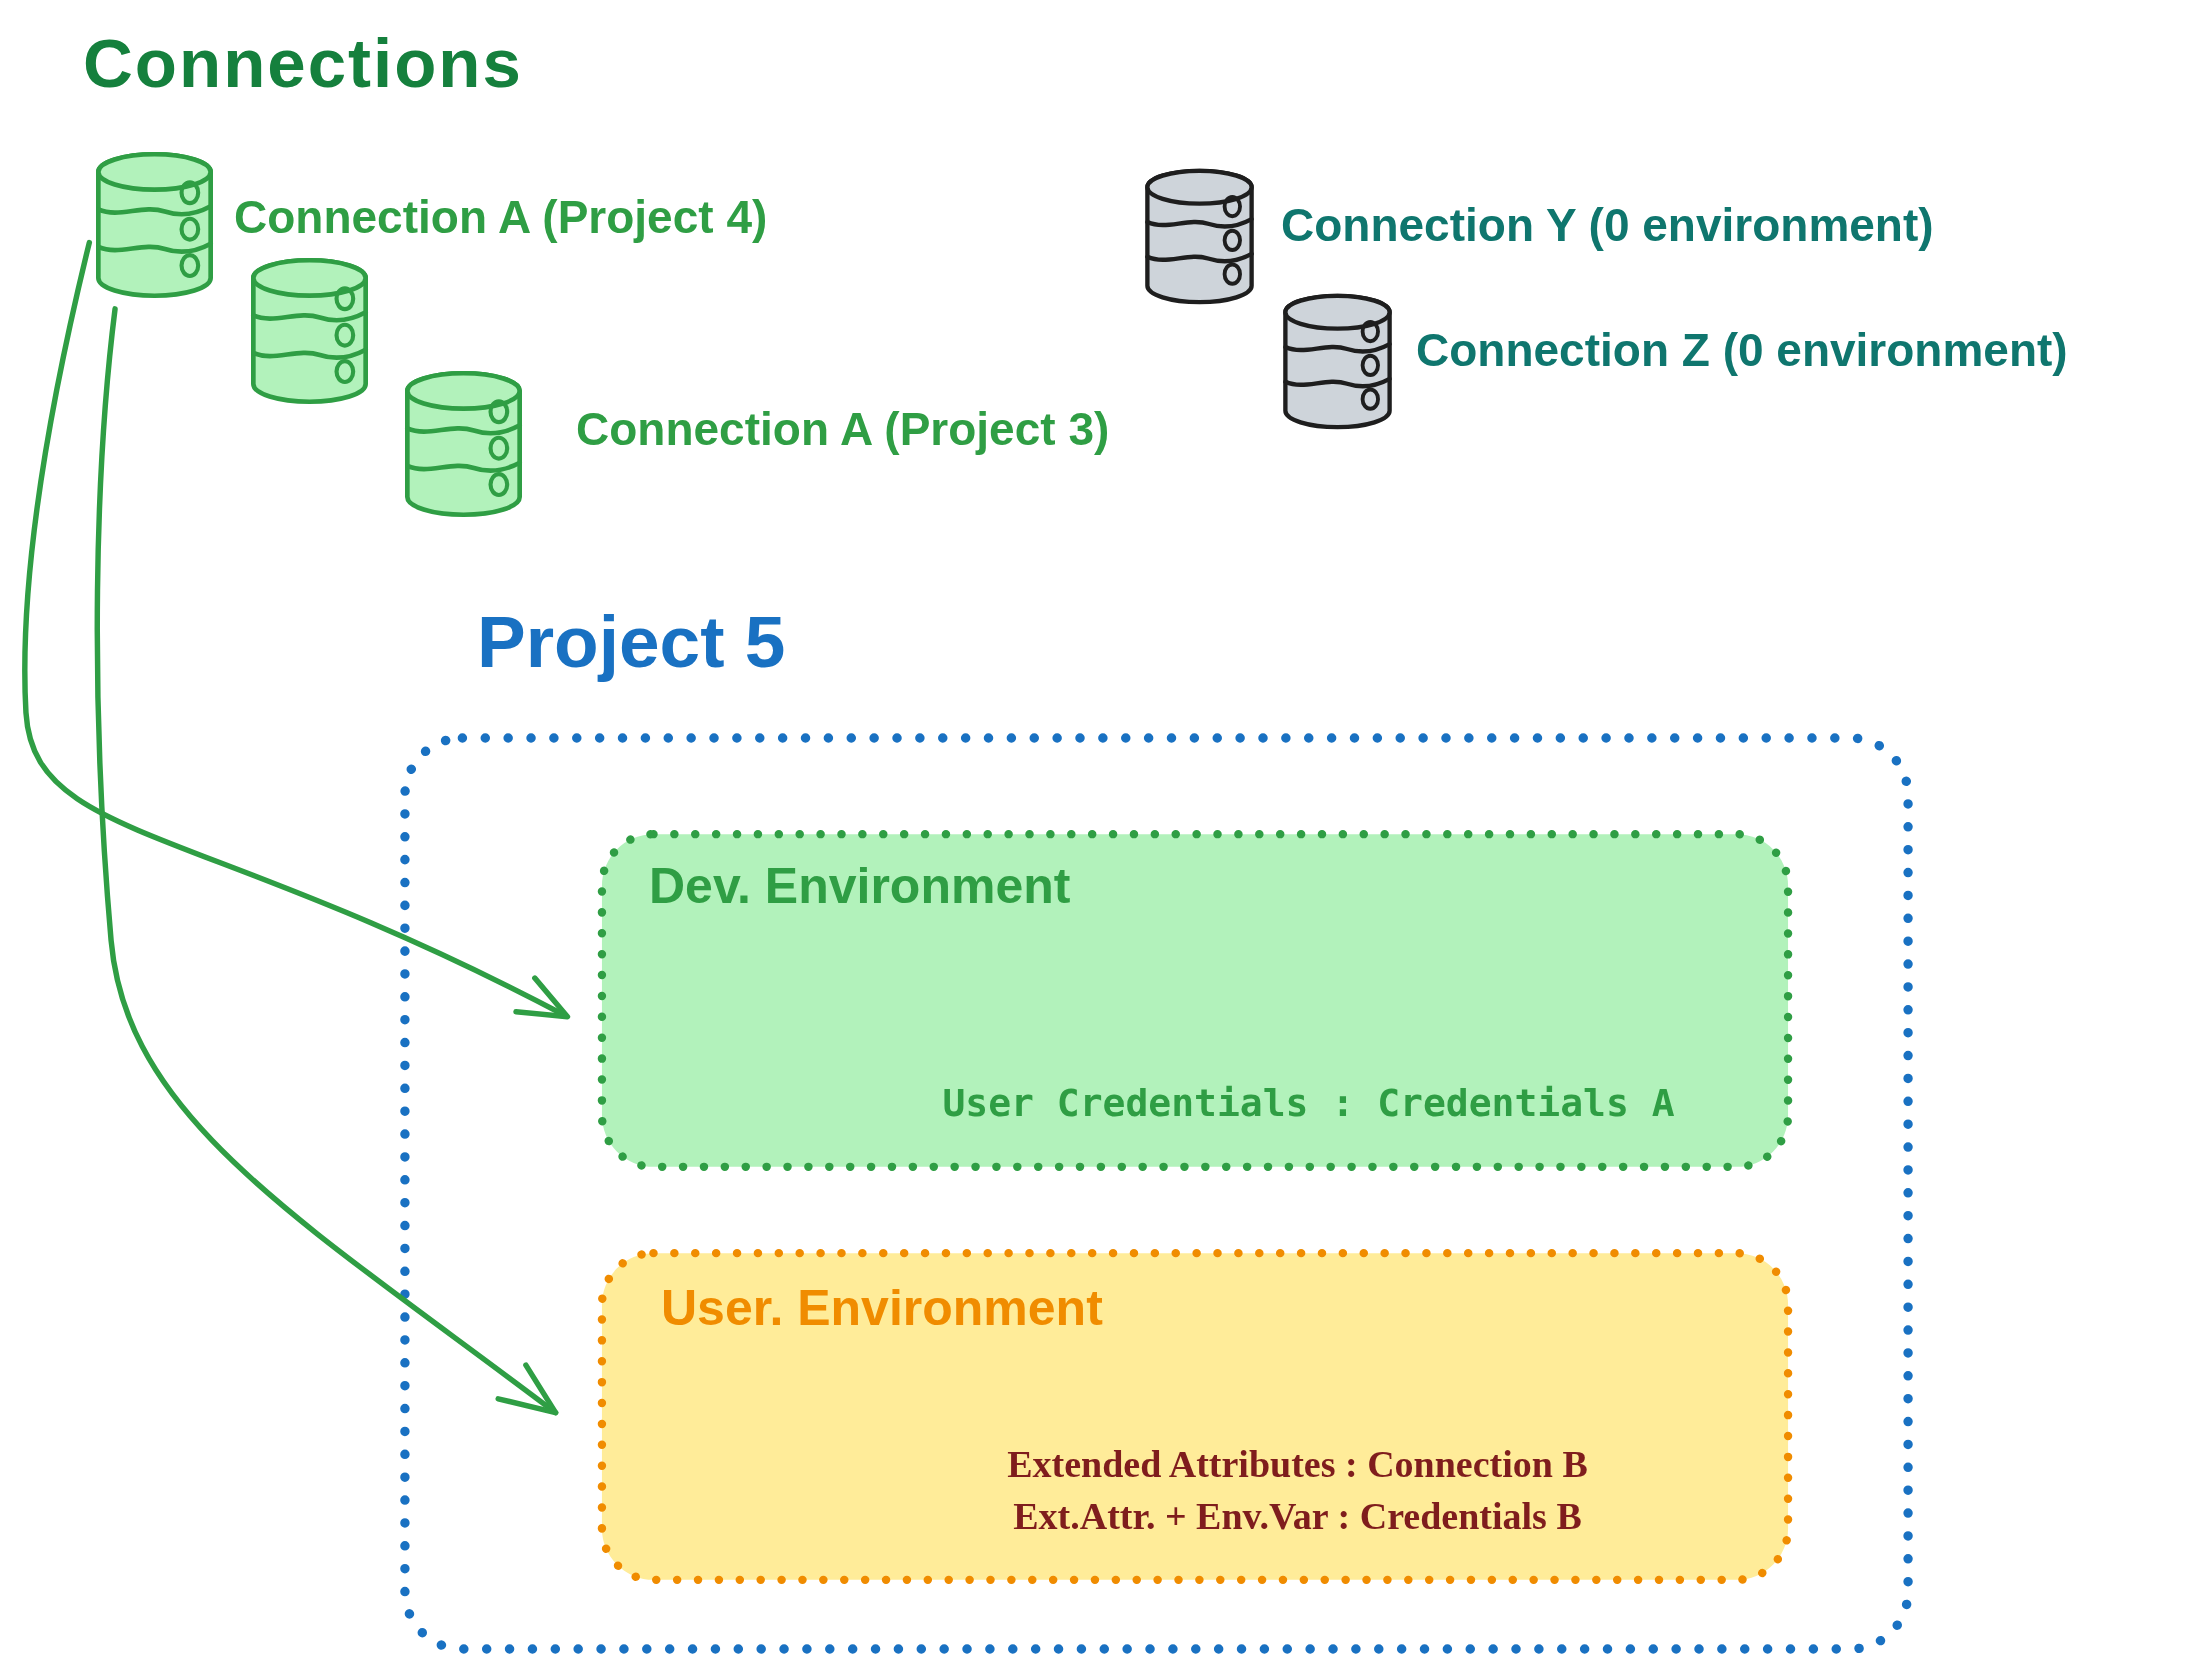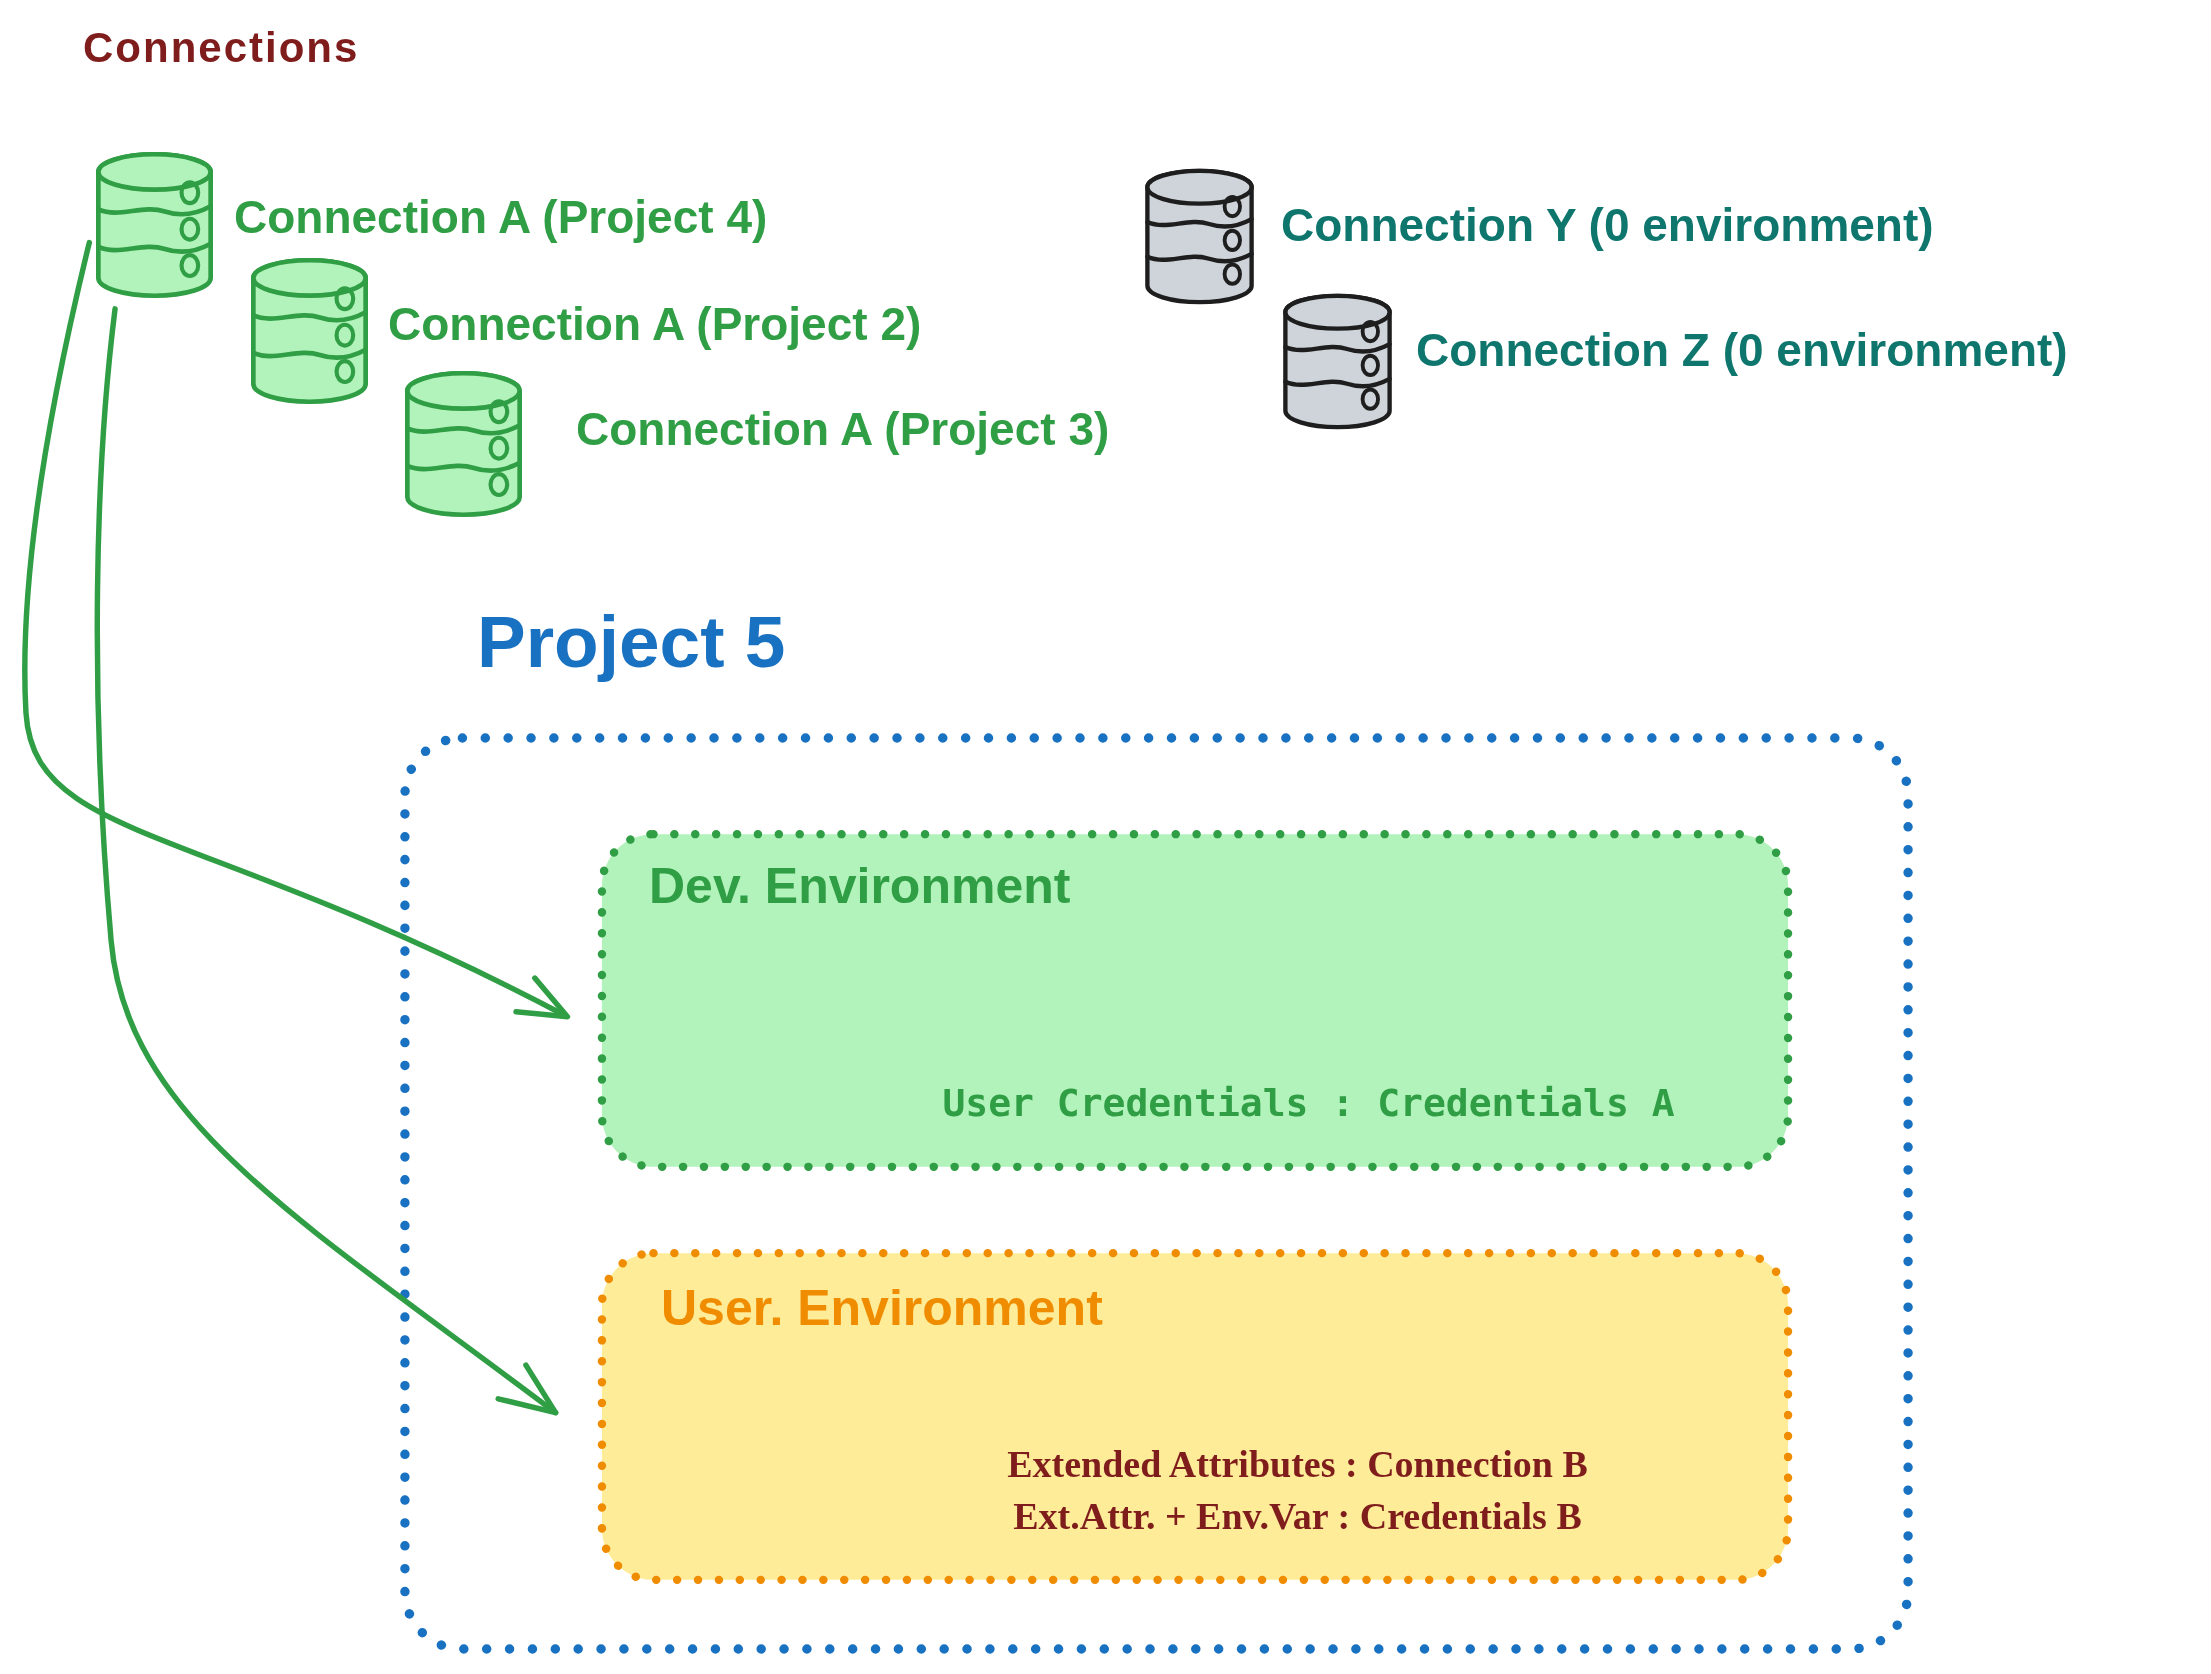--- a/index.html
+++ b/index.html
@@ -1,21 +1,21 @@
 <!DOCTYPE html>
 <html><head>
 <meta charset="utf-8">
 <style>
   html,body{margin:0;padding:0;background:#ffffff;}
   .canvas{
     position:relative;width:2212px;height:1674px;background:#ffffff;overflow:hidden;
     font-family:"Liberation Sans", sans-serif;
   }
   .lbl{position:absolute;white-space:nowrap;font-weight:700;}
-  .diagram-title{left:83px;top:24px;font-size:42px;letter-spacing:2px;color:#7f1d1d;}
+  .diagram-title{left:83px;top:24px;font-size:69px;letter-spacing:2px;color:#15803d;}
   .green-lbl{color:#2f9e44;font-size:46px;}
   .black-lbl{color:#0f766e;font-size:46px;}
   .lab1{left:234px;top:190px;}
   .lab2{left:388px;top:297px;}
   .lab3{left:543px;top:402px;margin-left:33px;}
   .labY{left:1281px;top:198px;}
   .labZ{left:1416px;top:323px;}
   .project-title{left:477px;top:600px;font-size:73px;color:#1971c2;}
   .env-title{font-size:50px;}
   .dev-title{left:649px;top:857px;color:#2f9e44;}
@@ -57,21 +57,20 @@
   <div class="lbl diagram-title">Connections</div>
 
   <svg class="db db-green db1" viewBox="0 0 128 158" width="127" height="156">
       <use href="#db-cyl"></use>
     </svg>
   <div class="lbl green-lbl lab1">Connection A (Project 4)</div>
 
   <svg class="db db-green db2" viewBox="0 0 128 158" width="127" height="156">
       <use href="#db-cyl"></use>
     </svg>
-  <div class="lbl green-lbl lab2">Connection A (Project 2)</div>
 
   <svg class="db db-green db3" viewBox="0 0 128 158" width="127" height="156">
       <use href="#db-cyl"></use>
     </svg>
   <div class="lbl green-lbl lab3">Connection A (Project 3)</div>
 
   <svg class="db db-gray dbY" viewBox="0 0 118 146" width="117" height="145">
       <use href="#db-cyl"></use>
     </svg>
   <div class="lbl black-lbl labY">Connection Y (0 environment)</div>

